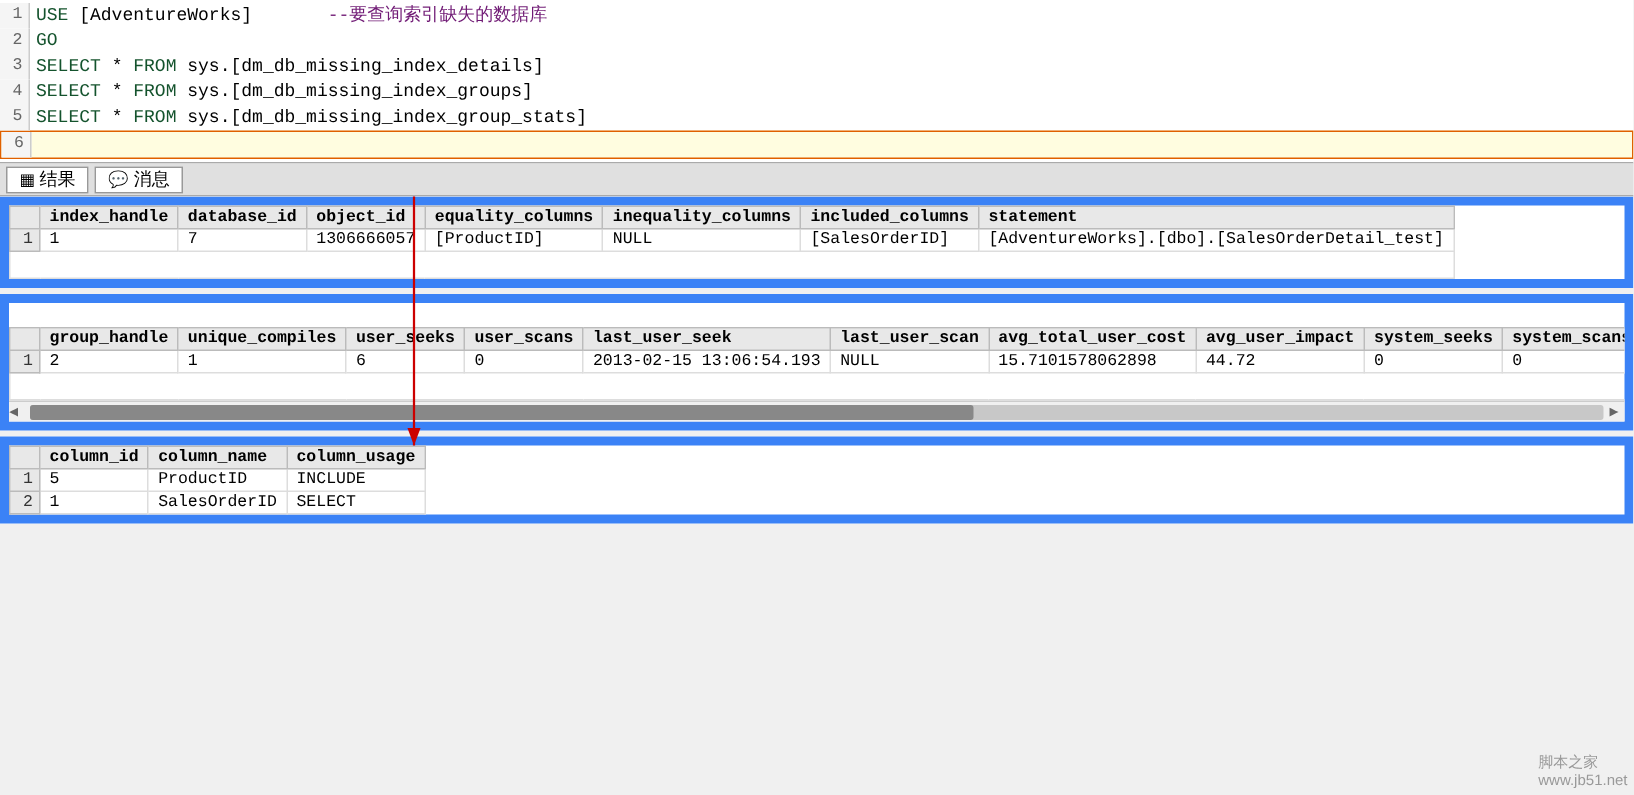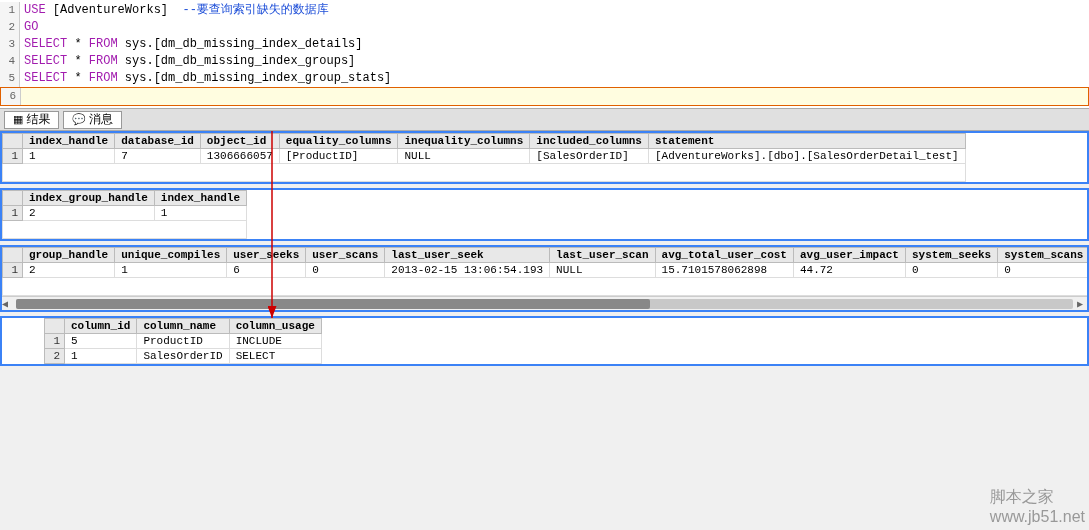--- a/index.html
+++ b/index.html
@@ -32,22 +32,22 @@
       color: #666;
       background: #f5f5f5;
       border-right: 1px solid #ccc;
       margin-right: 4px;
       font-size: 11px;
     }
     .sql-text {
       flex: 1;
       white-space: pre;
     }
-    .kw { color: #a21caf; }
-    .comment { color: #1d4ed8; }
+    .kw { color: #14532d; }
+    .comment { color: #701a75; margin-left: 36px; }
     .highlight-line {
       background: #fffde0;
       border: 1.5px solid #e06000;
     }
 
     
     .tab-bar {
       background: #e0e0e0;
       border-bottom: 1px solid #aaa;
       display: flex;
@@ -78,21 +78,21 @@
       height: calc(530px - 90px - 22px);
       display: flex;
       flex-direction: column;
       gap: 0;
     }
 
     
     .result-section {
       background: #fff;
       margin-bottom: 4px;
-      border: 2px solid #3b82f6;
+      border: 6px solid #3b82f6;
       flex-shrink: 0;
     }
 
     table.result-table {
       border-collapse: collapse;
       font-size: 11px;
       white-space: nowrap;
     }
     table.result-table th {
       background: #e8e8e8;
@@ -116,21 +116,20 @@
       border: 1px solid #bbb !important;
       color: #333;
       min-width: 20px !important;
       text-align: right;
       padding-right: 4px !important;
     }
 
     
     .arrow-container {
       position: relative;
-      padding-left: 42px;
     }
 
     
     .scroll-row {
       background: #f0f0f0;
       height: 14px;
       border-top: 1px solid #ccc;
       display: flex;
       align-items: center;
     }
@@ -154,21 +153,21 @@
     
     .arrow-svg {
       position: absolute;
       pointer-events: none;
     }
 
     .watermark {
       position: fixed;
       bottom: 4px;
       right: 4px;
-      font-size: 16px;
+      font-size: 10px;
       color: #999;
       font-family: sans-serif;
     }
   </style>
 </head>
 <body>
 
 <div class="sql-editor">
 
   <div class="sql-line">
@@ -239,44 +238,23 @@
           <td>[SalesOrderID]</td>
           <td>[AdventureWorks].[dbo].[SalesOrderDetail_test]</td>
         </tr>
         <tr>
           <td colspan="8" style="height:18px;"></td>
         </tr>
       </tbody>
     </table>
   </div>
 
+
   <div class="result-section">
-    <table class="result-table">
-      <thead>
-        <tr>
-          <th class="row-num-col"></th>
-          <th>index_group_handle</th>
-          <th>index_handle</th>
-        </tr>
-      </thead>
-      <tbody>
-        <tr>
-          <td class="row-num-col">1</td>
-          <td>2</td>
-          <td>1</td>
-        </tr>
-        <tr>
-          <td colspan="3" style="height:18px;"></td>
-        </tr>
-      </tbody>
-    </table>
-  </div>
-
-  <div class="result-section">
-    <div style="overflow-x: hidden;">
+    <div style="overflow-x: hidden; margin-top: 16px;">
       <table class="result-table">
         <thead>
           <tr>
             <th class="row-num-col"></th>
             <th>group_handle</th>
             <th>unique_compiles</th>
             <th>user_seeks</th>
             <th>user_scans</th>
             <th>last_user_seek</th>
             <th>last_user_scan</th>

